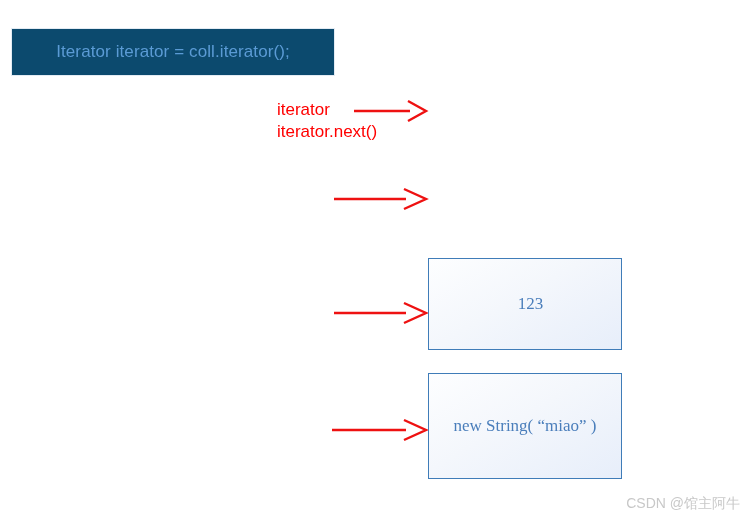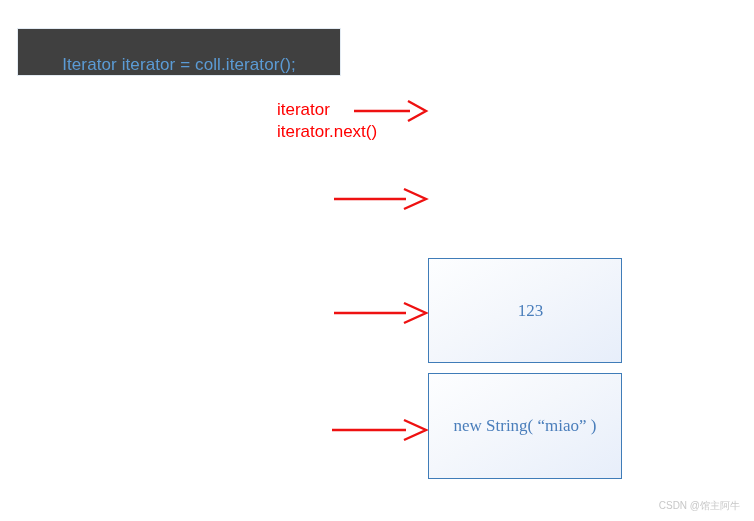--- a/index.html
+++ b/index.html
@@ -16,29 +16,29 @@
   #canvas {
     position: relative;
     width: 754px;
     height: 521px;
     background: #ffffff;
   }
 
   
   .code-box {
     position: absolute;
-    left: 17px;
+    left: 11px;
     top: 28px;
     width: 324px;
     height: 48px;
     border: 1px solid #e3ebf3;
-    background: #404040;
+    background: #0c4a6e;
     box-sizing: border-box;
     display: flex;
-    align-items: flex-end;
+    align-items: center;
     justify-content: center;
   }
   .code-box-text {
     color: #5b9bd5;
     font-size: 17px;
     font-family: "Liberation Sans", sans-serif;
     letter-spacing: 0.1px;
     white-space: nowrap;
   }
 
@@ -70,37 +70,37 @@
     left: 428px;
     width: 194px;
     border: 1px solid #3f7cb8;
     box-sizing: border-box;
     background: linear-gradient(150deg, #fdfeff 0%, #f4f7fc 45%, #e7eefa 100%);
     display: flex;
     align-items: center;
     justify-content: center;
   }
   #elem-box-1 { top: 145px;  height: 105px; }
-  #elem-box-2 { top: 258px;  height: 105px; padding-left: 11px; }
+  #elem-box-2 { top: 258px;  height: 92px; padding-left: 11px; }
   #elem-box-3 { top: 373px;  height: 106px; }
 
   .elem-text {
     color: #4a7ebb;
     font-size: 17px;
     font-family: "Liberation Serif", serif;
     white-space: nowrap;
   }
 
   
   .watermark {
     position: absolute;
     right: 14px;
     bottom: 8px;
     color: #c8c8c8;
-    font-size: 10px;
+    font-size: 14px;
     font-family: "Liberation Sans", sans-serif;
     white-space: nowrap;
   }
 </style>
 </head>
 <body>
 
 <div id="canvas">
 
   <div class="code-box">

